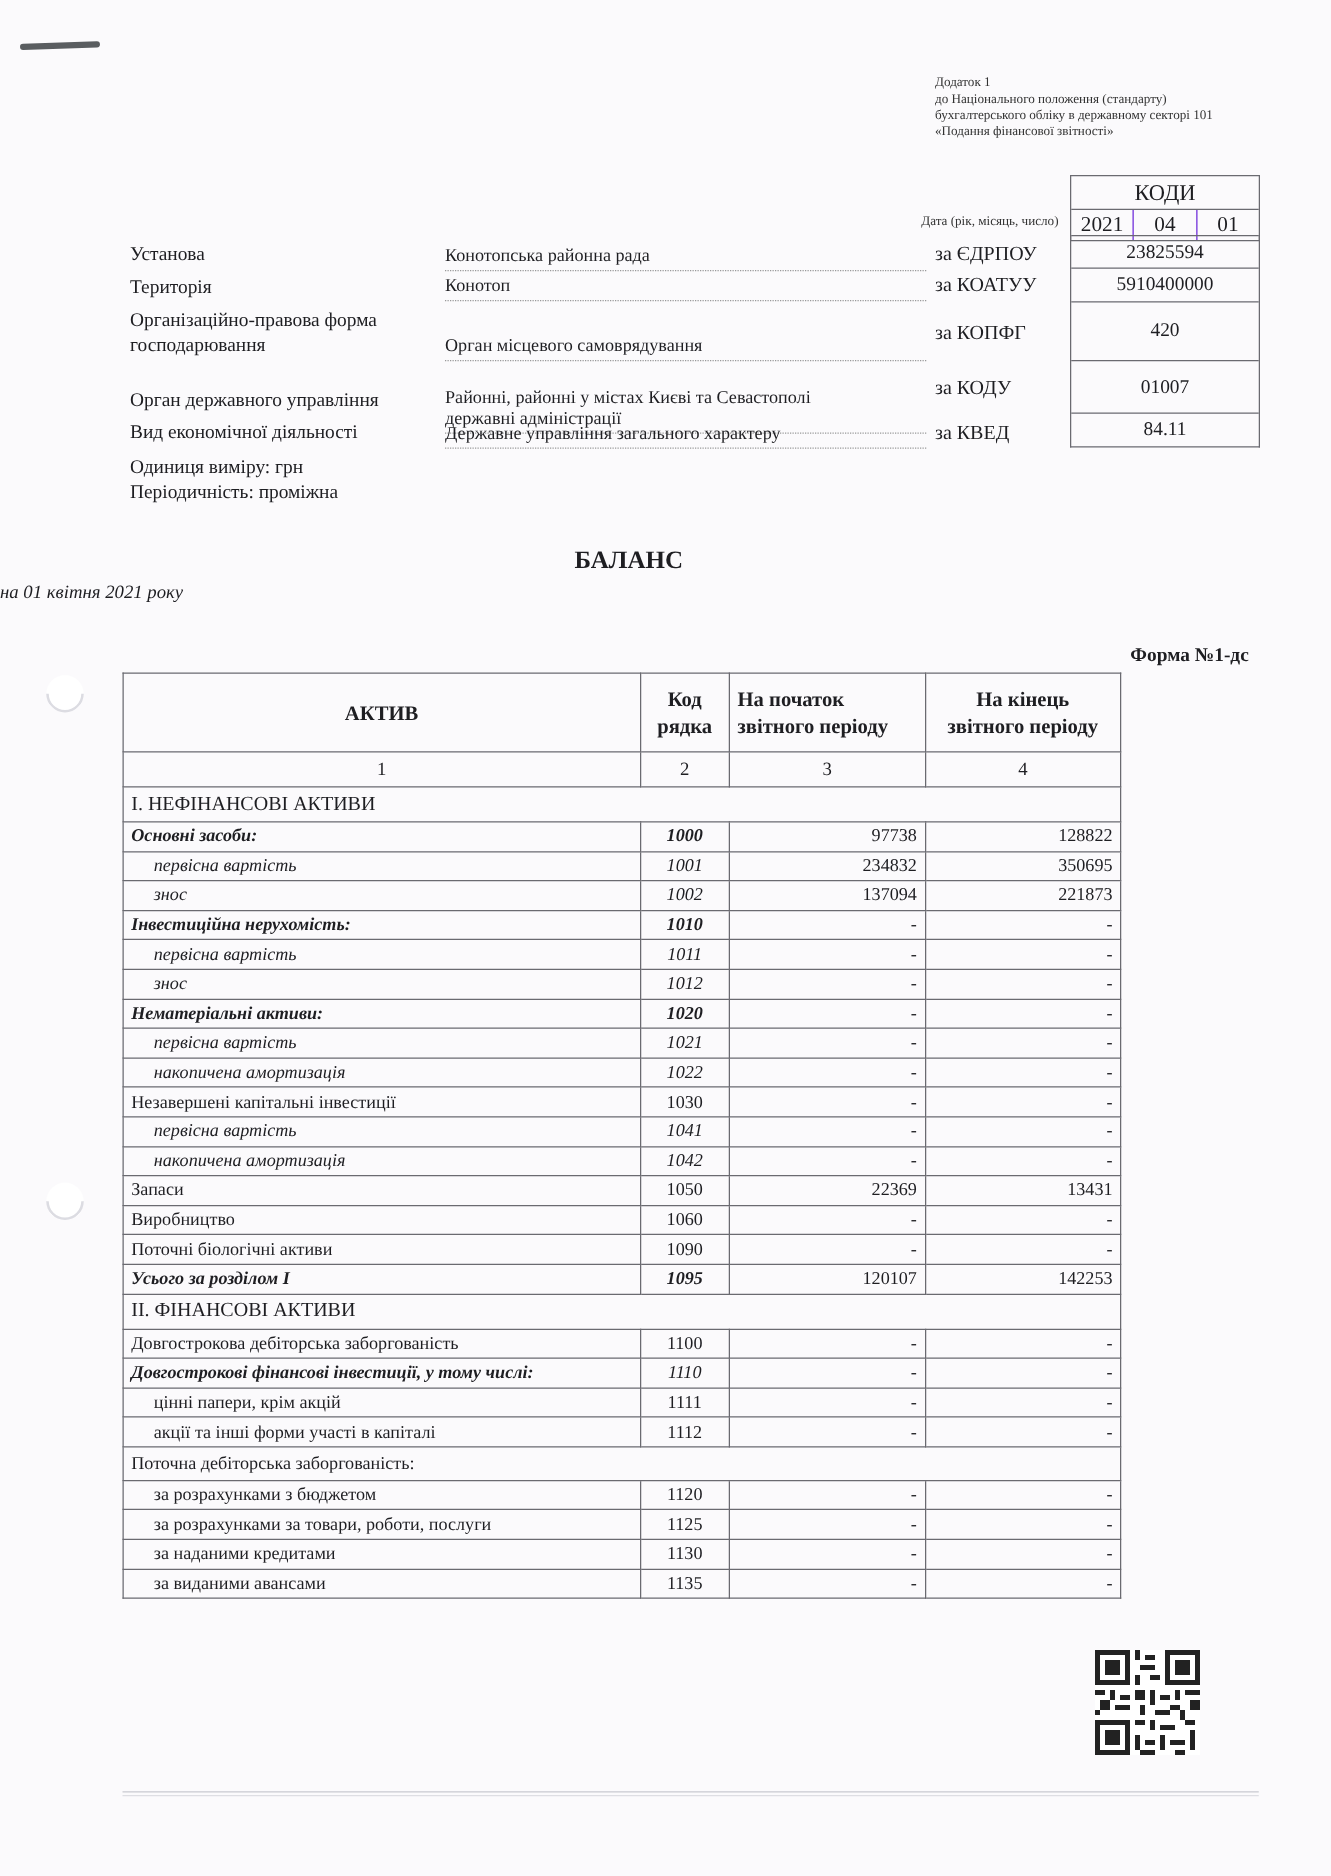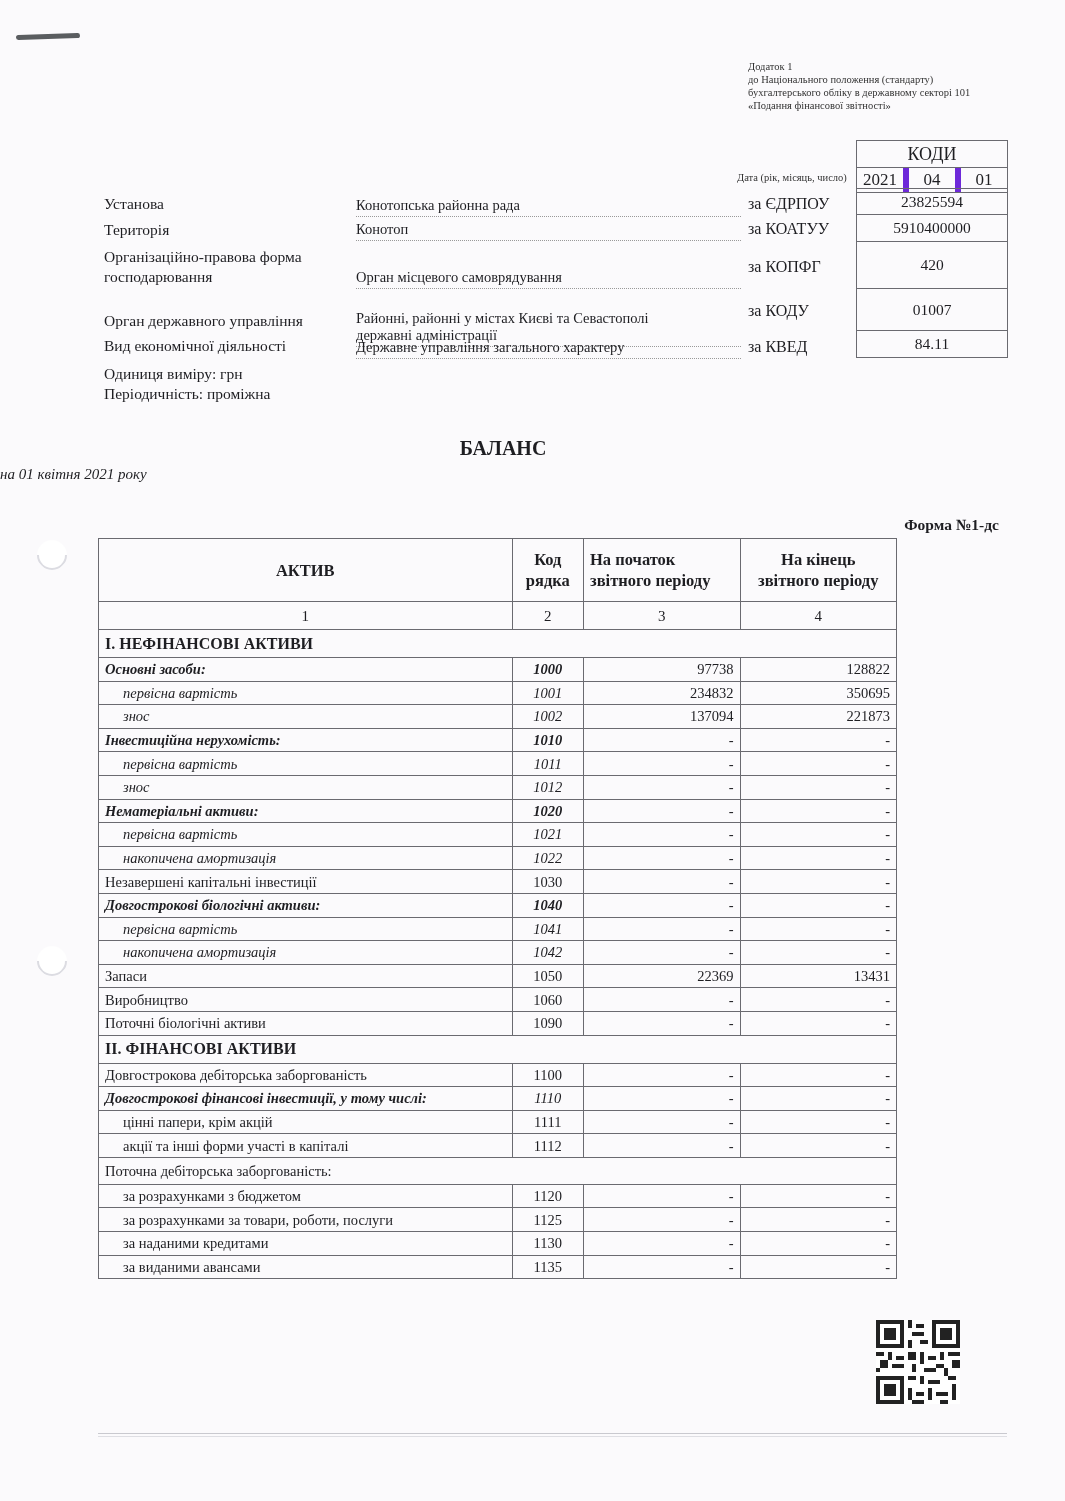--- a/index.html
+++ b/index.html
@@ -8,21 +8,21 @@
     background:#fbfafc; color:#1e1e22;
     font-family:"Liberation Serif", "DejaVu Serif", serif;
   }
   .pen-mark { position:absolute; left:16px; top:34px; width:64px; height:5px; background:#5a5d60; border-radius:3px; transform:rotate(-2deg); }
   .punch { position:absolute; left:37px; width:26px; height:26px; border-radius:50%; border:2px solid #dcdce2; border-top-color:transparent; border-right-color:transparent; transform:rotate(-45deg); background:#fff; }
 
   .annex { position:absolute; left:748px; top:60px; font-size:10.5px; line-height:13px; color:#333; }
   .kody-box { position:absolute; left:856px; top:140px; width:150px; border:1px solid #6a6a70; }
   .kody-box .hd { height:26px; text-align:center; font-size:18px; line-height:26px; border-bottom:1px solid #6a6a70; }
   .kody-box .date { display:flex; height:24px; }
-  .kody-box .date span { flex:1; text-align:center; font-size:17px; line-height:24px; border-right:6px solid #6d28d9; }
+  .kody-box .date span { flex:1; text-align:center; font-size:17px; line-height:24px; border-right:1px solid #6d28d9; }
   .kody-box .date span:last-child { border-right:none; }
   .date-label { position:absolute; left:737px; top:172px; font-size:10.5px; color:#333; }
 
   .info-lbl { position:absolute; left:104px; font-size:15.5px; line-height:20px; }
   .info-val { position:absolute; left:356px; width:385px; font-size:14.5px; line-height:18px; border-bottom:1px dotted #999; padding-bottom:2px; }
   .code-lbl { position:absolute; left:748px; font-size:16px; line-height:20px; }
   .code-tbl { position:absolute; left:856px; top:188px; width:150px; border:1px solid #6a6a70; border-top:none; }
   .code-tbl div { text-align:center; font-size:15.5px; border-top:1px solid #6a6a70; display:flex; align-items:center; justify-content:center; }
 
   .title { position:absolute; left:0; width:1006px; text-align:center; top:437px; font-weight:bold; font-size:20px; }
@@ -31,21 +31,21 @@
 
   table.bal { position:absolute; left:98px; top:538px; width:799px; border-collapse:collapse; font-size:14.5px; }
   table.bal td, table.bal th { border:1px solid #6a6a70; padding:0 6px; }
   table.bal th { font-size:16.5px; font-weight:bold; height:62px; line-height:21px; }
   table.bal td { height:22.6px; line-height:22px; }
   .c1 { width:453px; }
   .c2 { width:62px; text-align:center; }
   .c3 { width:163px; text-align:right; }
   .c4 { width:163px; text-align:right; }
   tr.nums td { text-align:center; height:27px; font-size:15px; }
-  tr.section td { font-size:16px; font-weight:bold; height:27px;margin-top:12px; }
+  tr.section td { font-size:16px; font-weight:normal; height:27px;margin-top:12px; }
   tr.bi td.c1, tr.bi td.c2 { font-weight:bold; font-style:italic; }
   tr.it td.c1, tr.it td.c2 { font-style:italic; }
   tr.ind td.c1 { padding-left:24px; }
 
   .qr { position:absolute; left:876px; top:1320px; width:84px; height:84px; }
   .footer-line { position:absolute; left:98px; top:1433px; width:909px; border-top:1px solid #c9c9cf; }
   .footer-line2 { position:absolute; left:98px; top:1436px; width:909px; border-top:1px solid #dedee3; }
 </style>
 </head>
 <body>
@@ -187,26 +187,20 @@
         <td class="c2">1022</td>
         <td class="c3">-</td>
         <td class="c4">-</td>
       </tr>
   <tr>
         <td class="c1">Незавершені капітальні інвестиції</td>
         <td class="c2">1030</td>
         <td class="c3">-</td>
         <td class="c4">-</td>
       </tr>
-  <tr class="bi">
-        <td class="c1">Довгострокові біологічні активи:</td>
-        <td class="c2">1040</td>
-        <td class="c3">-</td>
-        <td class="c4">-</td>
-      </tr>
   <tr class="it ind">
         <td class="c1">первісна вартість</td>
         <td class="c2">1041</td>
         <td class="c3">-</td>
         <td class="c4">-</td>
       </tr>
   <tr class="it ind">
         <td class="c1">накопичена амортизація</td>
         <td class="c2">1042</td>
         <td class="c3">-</td>
@@ -222,20 +216,26 @@
         <td class="c1">Виробництво</td>
         <td class="c2">1060</td>
         <td class="c3">-</td>
         <td class="c4">-</td>
       </tr>
   <tr>
         <td class="c1">Поточні біологічні активи</td>
         <td class="c2">1090</td>
         <td class="c3">-</td>
         <td class="c4">-</td>
+      </tr>
+  <tr class="bi">
+        <td class="c1">Усього за розділом І</td>
+        <td class="c2">1095</td>
+        <td class="c3">120107</td>
+        <td class="c4">142253</td>
       </tr>
 
   <tr class="section">
         <td colspan="4">ІІ. ФІНАНСОВІ АКТИВИ</td>
       </tr>
 
   <tr>
         <td class="c1">Довгострокова дебіторська заборгованість</td>
         <td class="c2">1100</td>
         <td class="c3">-</td>

